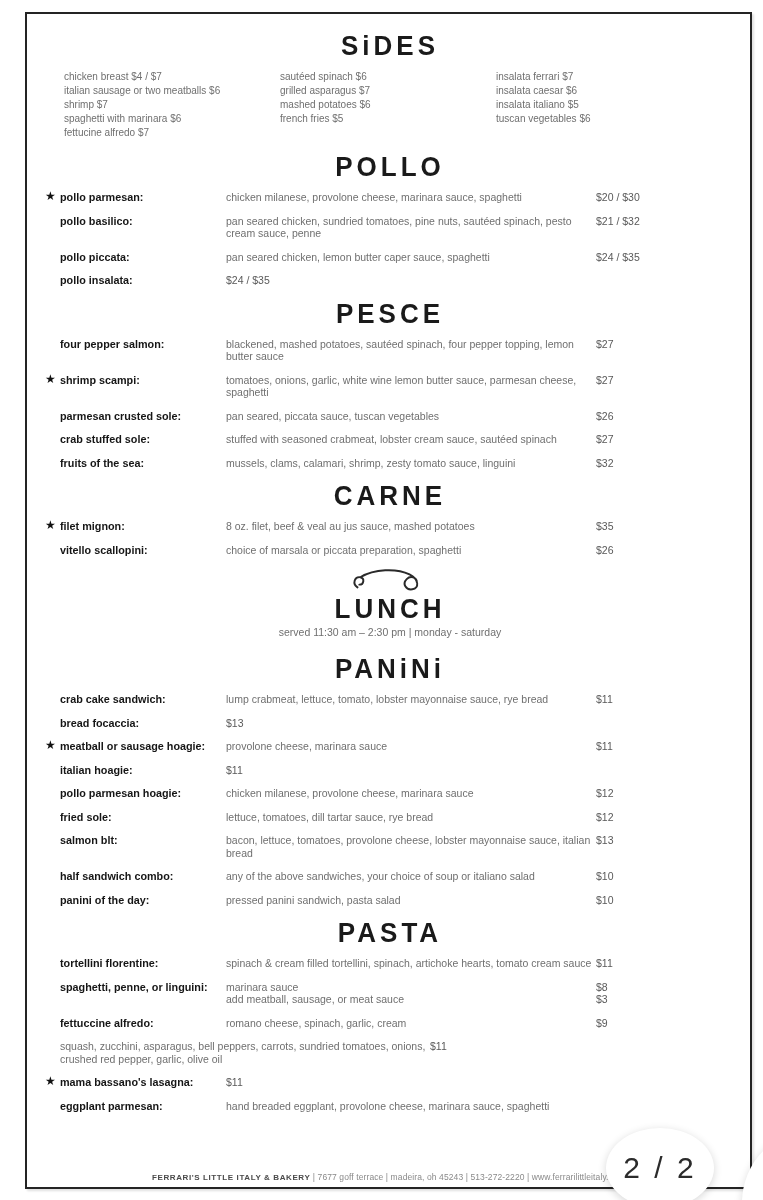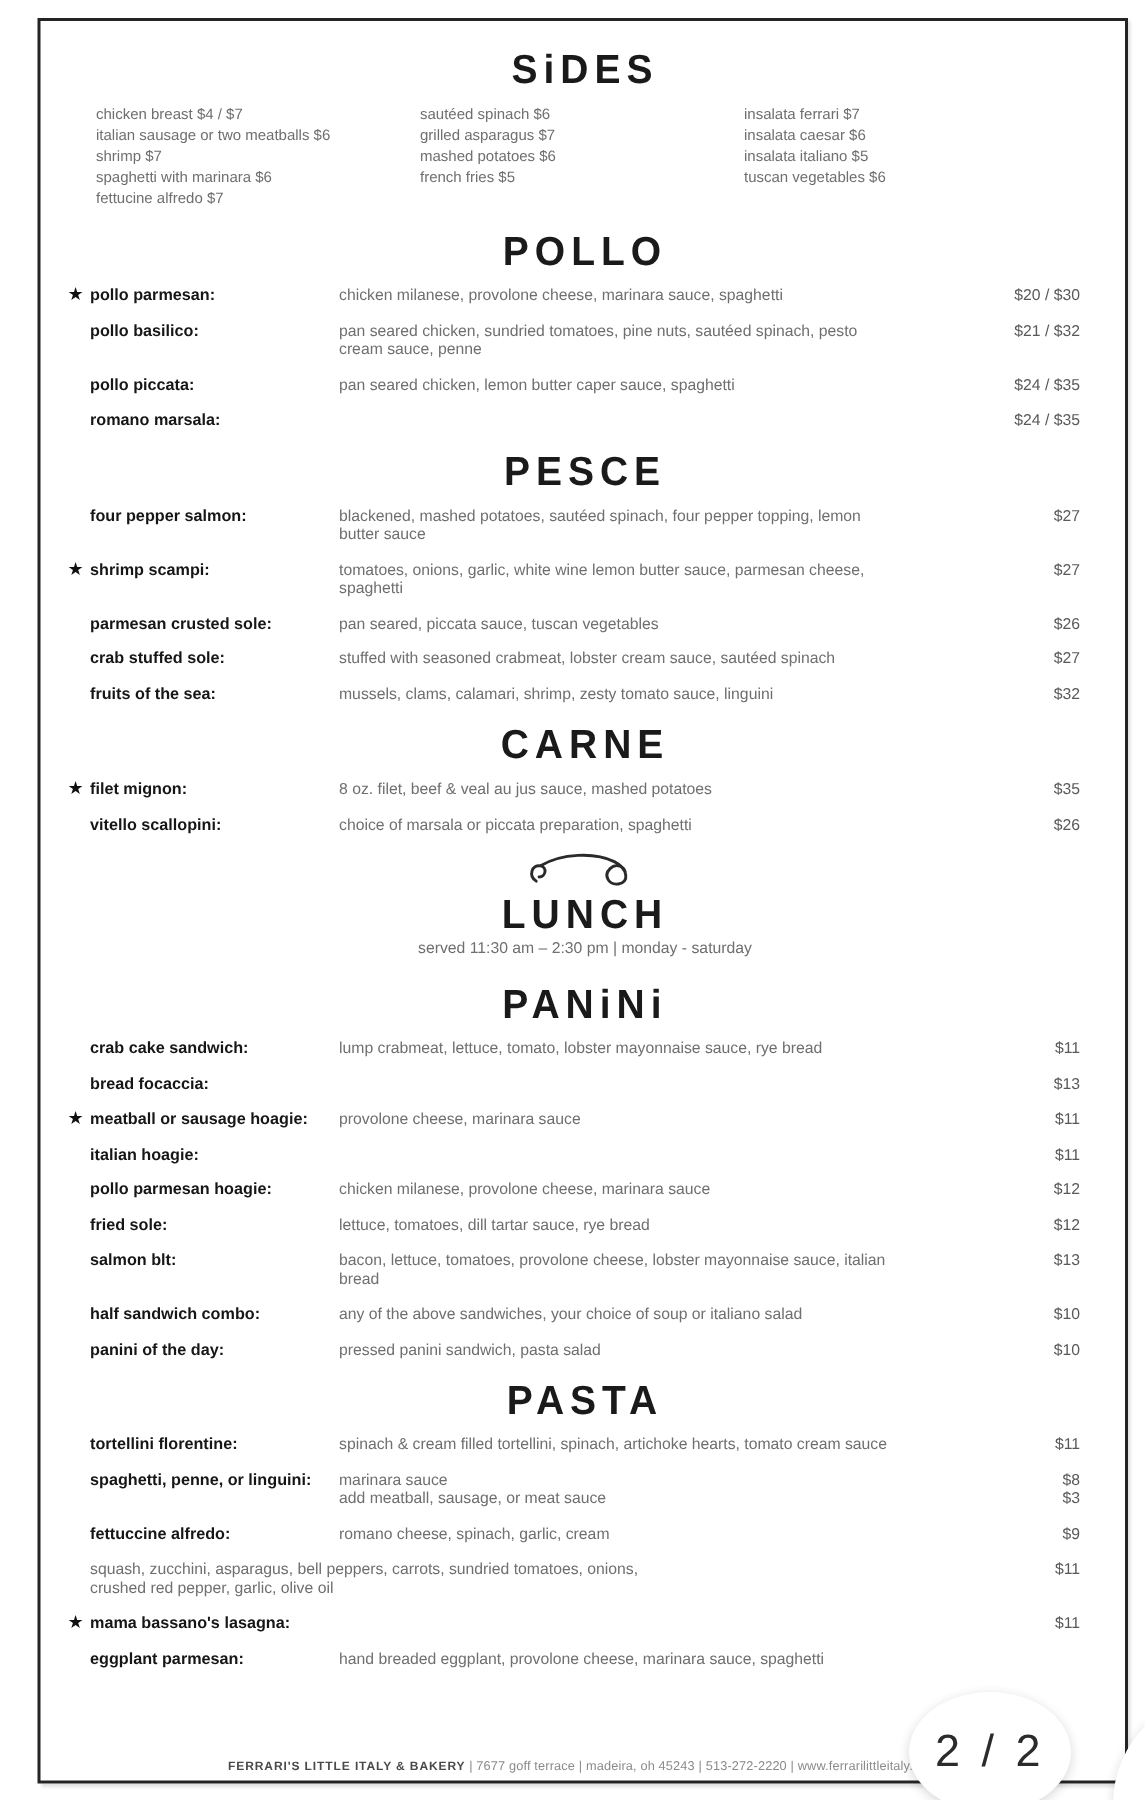--- a/index.html
+++ b/index.html
@@ -22,21 +22,21 @@
   .sides-heading{margin-top:0;}
   .sides-grid{display:flex;padding-left:4px;margin-bottom:2px;}
   .sides-col{width:216px;flex:none;}
   .sides-col:last-child{width:auto;}
   .sides-line{font-size:10px;line-height:14px;color:#6f6f6f;}
   .row{display:flex;margin-bottom:11px;font-size:10.5px;line-height:12.5px;}
   .name-cell{width:166px;flex:none;position:relative;}
   .nm{font-weight:bold;color:#161616;font-size:10.8px;}
   .star{position:absolute;left:-15px;top:-1px;font-size:12px;color:#111;}
   .desc{width:370px;flex:none;color:#6f6f6f;white-space:pre-line;}
-  .price{flex:1;text-align:right;color:#595959;white-space:pre-line;}
+  .price{flex:1;text-align:left;color:#595959;white-space:pre-line;}
   .lunch-block{text-align:center;margin:4px 0 2px;}
   .swirl{display:block;margin:0 auto;}
   .lunch-heading{margin:1px 0 2px;}
   .lunch-sub{font-size:10.5px;color:#6f6f6f;margin-bottom:16px;}
   .footer{
     position:absolute;left:0;right:0;bottom:5px;text-align:center;
     color:#8a8a8a;font-size:8.5px;letter-spacing:.1px;
   }
   .footer-brand{color:#4a4a4a;font-weight:bold;font-size:8px;letter-spacing:.6px;}
   .page-badge{
@@ -92,21 +92,21 @@
           <div class="name-cell"><span class="nm">pollo basilico:</span></div>
           <div class="desc">pan seared chicken, sundried tomatoes, pine nuts, sautéed spinach, pesto cream sauce, penne</div>
           <div class="price">$21 / $32</div>
         </div>
         <div class="row">
           <div class="name-cell"><span class="nm">pollo piccata:</span></div>
           <div class="desc">pan seared chicken, lemon butter caper sauce, spaghetti</div>
           <div class="price">$24 / $35</div>
         </div>
         <div class="row">
-          <div class="name-cell"><span class="nm">romano marsala:</span></div>
+          <div class="name-cell"><span class="nm">pollo insalata:</span></div>
           <div class="price">$24 / $35</div>
         </div>
       </section>
       <section class="menu-section">
         <div class="heading">PESCE</div>
         <div class="row">
           <div class="name-cell"><span class="nm">four pepper salmon:</span></div>
           <div class="desc">blackened, mashed potatoes, sautéed spinach, four pepper topping, lemon butter sauce</div>
           <div class="price">$27</div>
         </div>

